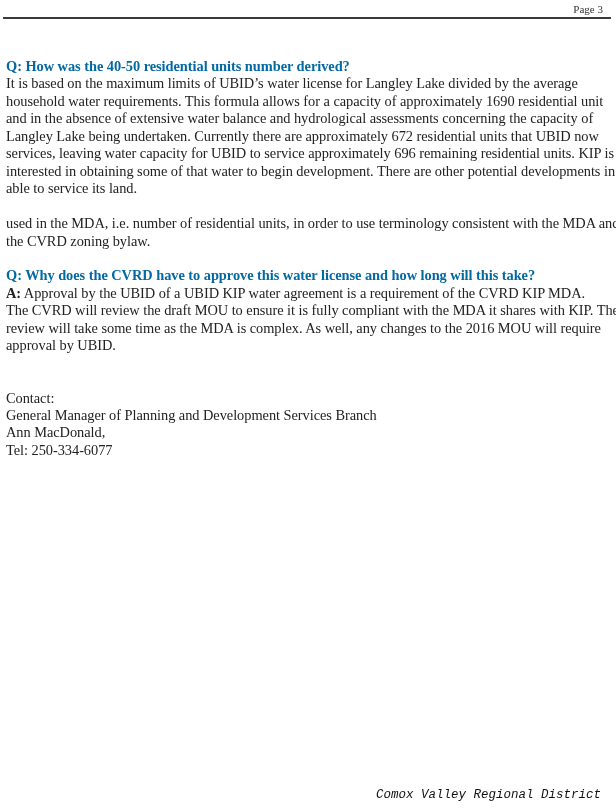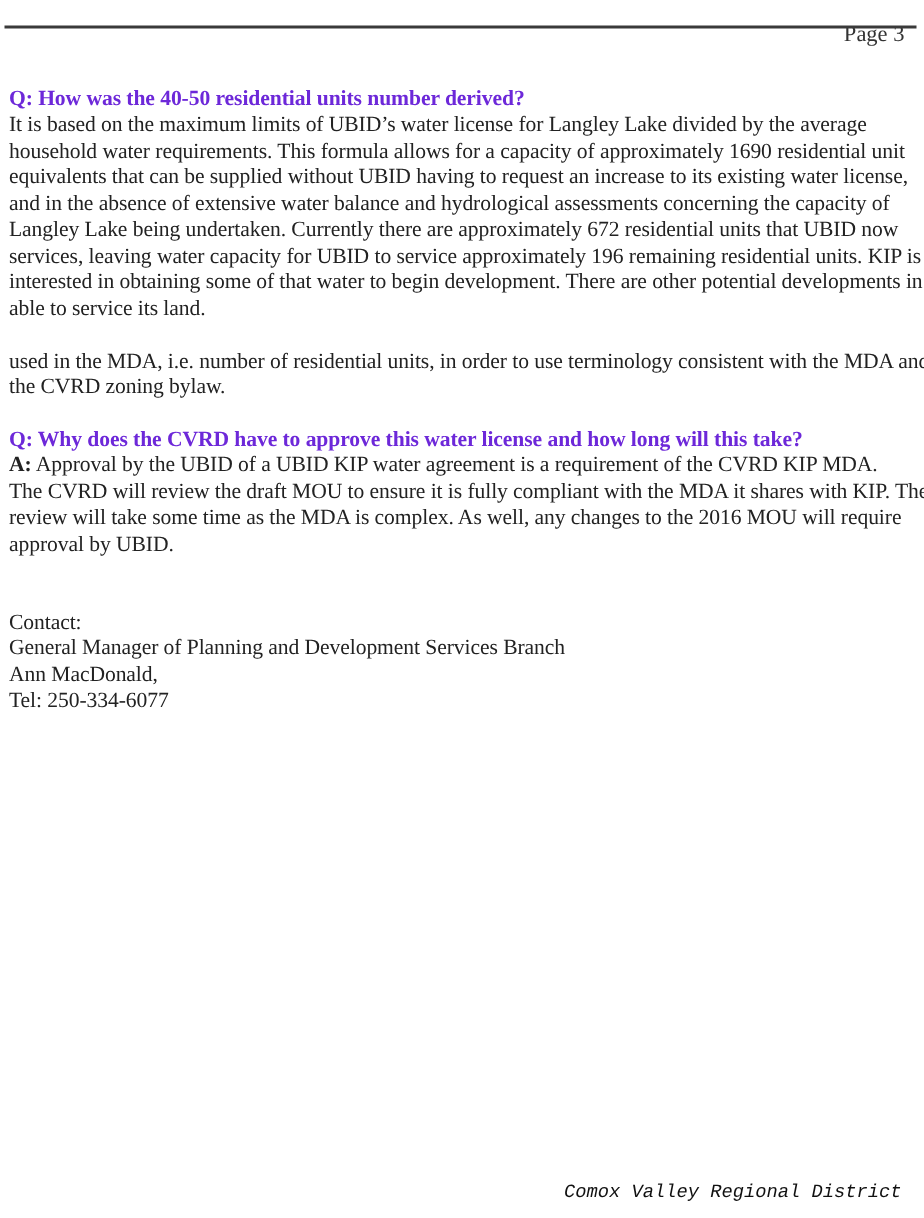--- a/index.html
+++ b/index.html
@@ -2,33 +2,33 @@
 <html><head>
   <meta charset="utf-8">
   <style>
     html, body { margin: 0; padding: 0; background: #ffffff; }
     body {
       width: 616px; height: 812px; position: relative; overflow: hidden;
       font-family: "Liberation Serif", "DejaVu Serif", serif;
       color: #222222;
     }
     .page-number {
-      position: absolute; top: 15px; right: 13px;
-      font-size: 15px; color: #333;
+      position: absolute; top: 3px; right: 13px;
+      font-size: 11px; color: #333;
     }
     .header-rule {
       position: absolute; top: 17px; left: 3px; width: 608px; height: 2px;
       background: #3a3a3a;
     }
     .content {
       position: absolute; left: 6px; top: 58px; width: 600px;
       font-size: 14.4px; line-height: 17.45px; letter-spacing: -0.05px;
     }
     .line { white-space: nowrap; display: block; }
-    .q { font-weight: bold; color: #6d28d9; font-family: Liberation Serif, serif; }
+    .q { font-weight: bold; color: #0369a1; font-family: Liberation Serif, serif; }
     .a-label { font-weight: bold; }
     .block { margin: 0; }
     .gap { height: 17.45px; }
     .footer {
       position: absolute; right: 15px; top: 788px;
       font-family: Liberation Mono, monospace;
       font-style: italic; font-size: 12.5px; color: #111;
     }
   </style>
 </head>
@@ -36,24 +36,23 @@
 
 <div class="page-number">Page 3</div>
 <div class="header-rule"></div>
 
 <div class="content">
 
   <div class="block">
     <span class="line q">Q:  How was the 40-50 residential units number derived?</span>
     <span class="line">It is based on the maximum limits of UBID’s water license for Langley Lake divided by the average</span>
     <span class="line">household water requirements. This formula allows for a capacity of approximately 1690 residential unit</span>
-    <span class="line">equivalents that can be supplied without UBID having to request an increase to its existing water license,</span>
     <span class="line">and in the absence of extensive water balance and hydrological assessments concerning the capacity of</span>
     <span class="line">Langley Lake being undertaken. Currently there are approximately 672 residential units that UBID now</span>
-    <span class="line">services, leaving water capacity for UBID to service approximately 196 remaining residential units. KIP is</span>
+    <span class="line">services, leaving water capacity for UBID to service approximately 696 remaining residential units. KIP is</span>
     <span class="line">interested in obtaining some of that water to begin development. There are other potential developments in</span>
     <span class="line">able to service its land.</span>
   </div>
 
   <div class="gap"></div>
 
   <div class="block">
     <span class="line">used in the MDA, i.e. number of residential units, in order to use terminology consistent with the MDA and</span>
     <span class="line">the CVRD zoning bylaw.</span>
   </div>

